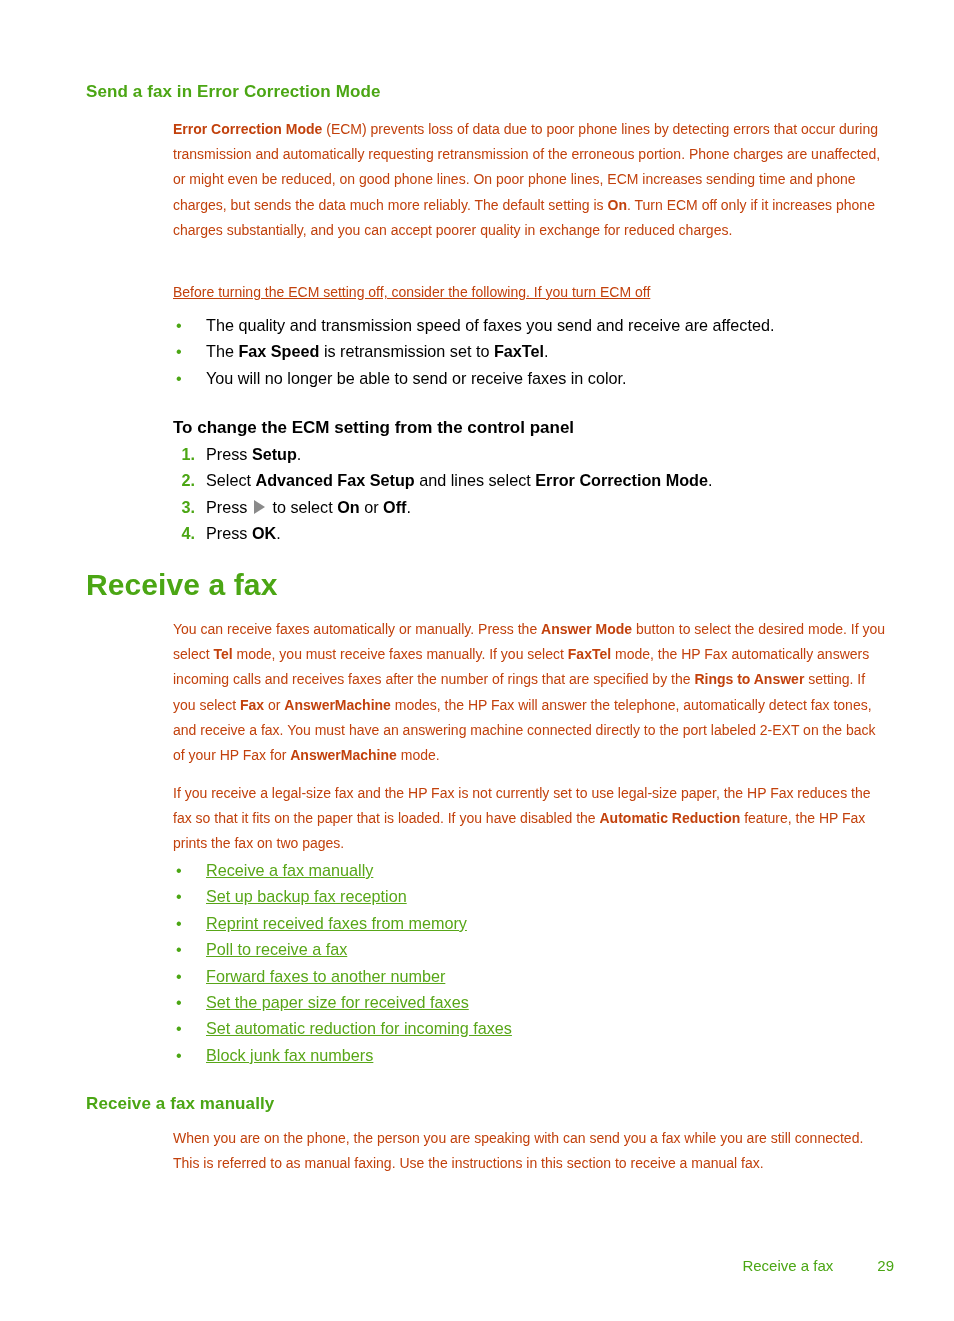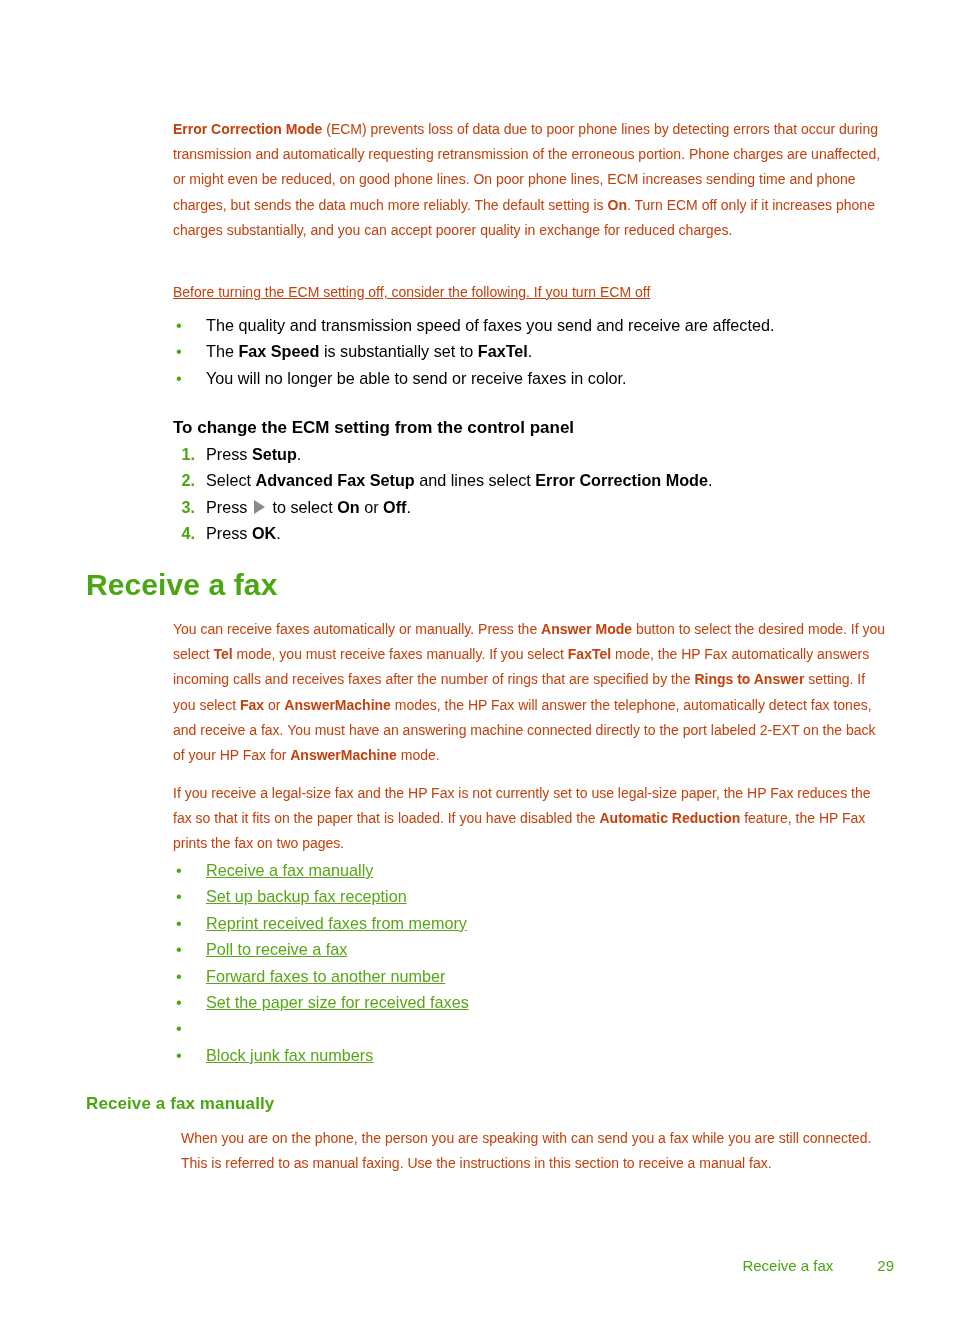--- a/index.html
+++ b/index.html
@@ -171,31 +171,32 @@
     display: inline-block;
     margin-left: 44px;
     color: #4ba614;
   }
 </style>
 </head>
 <body>
 
 <div class="page">
 
+  <div class="h-section" style="top:82px;">Send a fax in Error Correction Mode</div>
 
   <div class="para" style="top:117px;"><b>Error Correction Mode</b><span> (ECM) prevents loss of data due to poor phone lines by detecting errors that occur during transmission and automatically requesting retransmission of the erroneous portion. Phone charges are unaffected, or might even be reduced, on good phone lines. On poor phone lines, ECM increases sending time and phone charges, but sends the data much more reliably. The default setting is </span><b>On</b><span>. Turn ECM off only if it increases phone charges substantially, and you can accept poorer quality in exchange for reduced charges.</span></div>
 
   <div class="para" style="top:280px;text-decoration:underline;">Before turning the ECM setting off, consider the following. If you turn ECM off</div>
 
   <div class="blist" style="top:312px;">
     <div class="brow">
       <span class="bullet">•</span><span>The quality and transmission speed of faxes you send and receive are affected.</span>
     </div>
     <div class="brow">
-      <span class="bullet">•</span><span>The </span><b>Fax Speed</b><span> is substantially set to </span><b>FaxTel</b><span>.</span>
+      <span class="bullet">•</span><span>The </span><b>Fax Speed</b><span> is retransmission set to </span><b>FaxTel</b><span>.</span>
     </div>
     <div class="brow">
       <span class="bullet">•</span><span>You will no longer be able to send or receive faxes in color.</span>
     </div>
   </div>
 
   <div class="subhead" style="top:415px;">To change the ECM setting from the control panel</div>
 
   <div class="nlist" style="top:441px;">
     <div class="nrow">
@@ -231,28 +232,28 @@
     <div class="lrow">
       <span class="bullet">•</span><span class="lnk">Poll to receive a fax</span>
     </div>
     <div class="lrow">
       <span class="bullet">•</span><span class="lnk">Forward faxes to another number</span>
     </div>
     <div class="lrow">
       <span class="bullet">•</span><span class="lnk">Set the paper size for received faxes</span>
     </div>
     <div class="lrow">
-      <span class="bullet">•</span>
+      <span class="bullet">•</span><span class="lnk">Set automatic reduction for incoming faxes</span>
     </div>
     <div class="lrow">
       <span class="bullet">•</span><span class="lnk">Block junk fax numbers</span>
     </div>
   </div>
 
   <div class="h-section" style="top:1094px;">Receive a fax manually</div>
 
-  <div class="para" style="top:1126px;margin-left:8px;">When you are on the phone, the person you are speaking with can send you a fax while you are still connected. This is referred to as manual faxing. Use the instructions in this section to receive a manual fax.</div>
+  <div class="para" style="top:1126px;">When you are on the phone, the person you are speaking with can send you a fax while you are still connected. This is referred to as manual faxing. Use the instructions in this section to receive a manual fax.</div>
 
   <div class="footer">
     <span class="f-title">Receive a fax</span><span class="f-page">29</span>
   </div>
 
 </div>
 
 </body></html>

